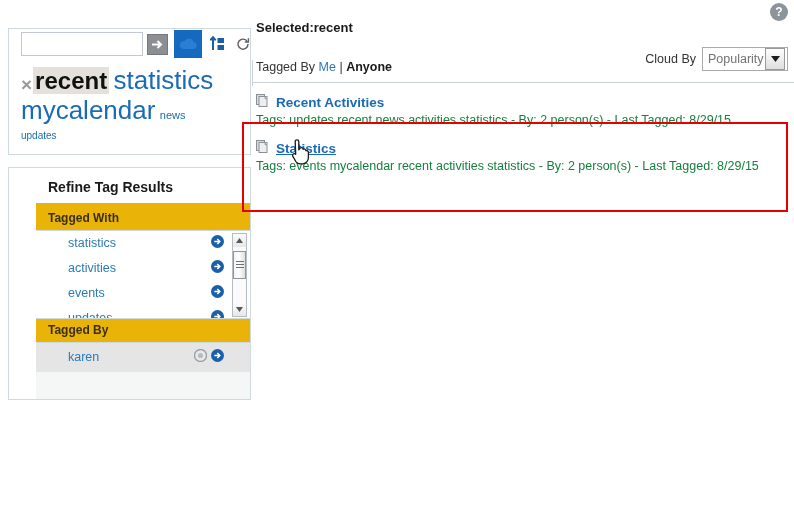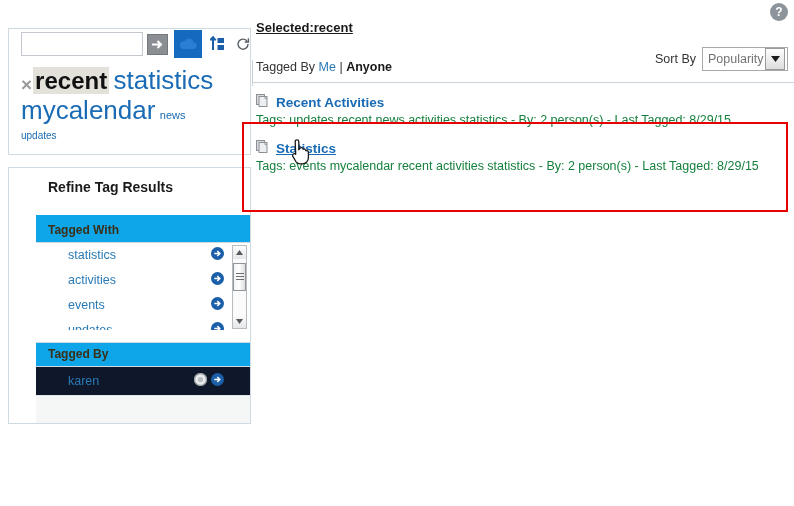--- a/index.html
+++ b/index.html
@@ -101,22 +101,21 @@
     font-family: "Liberation Sans", sans-serif;
   }
   .row-c { margin-bottom: 2px; }
 
   
   .refine { margin-top: 12px; padding-left: 27px; }
   .sec-head {
     font: bold 12px "Liberation Sans", sans-serif;
     color: #3b2f15; padding: 4px 0 5px 12px;
     border-top: 1px solid #cfd9e0;
-    background: #0ea5e9;
-    margin-top: 12px;
+    background: #eab308;
   }
   .sec-head.first { border-top: none; padding-top: 8px; }
   .list-box {
     position: relative; height: 88px; overflow: hidden;
     border-top: 1px solid #cfd9e0;
     background: #fff;
   }
   .list-row {
     display: flex; align-items: center; height: 25px;
     padding-left: 32px; padding-right: 26px;
@@ -141,30 +140,30 @@
   .sb-track { position: relative; height: 56px; background: #fbfbfb; }
   .sb-thumb {
     position: absolute; top: 4px; left: 0; right: 0; height: 28px;
     background: linear-gradient(90deg,#f3f4f5,#ffffff 45%,#dcdee0);
     border: 1px solid #8f9599;
     display: flex; flex-direction: column; align-items: center; justify-content: center;
     cursor: pointer;
   }
   .grip { width: 8px; height: 1px; background: #6d7175; margin: 1px 0; }
 
-  .tb-rows { background: #0f172a; }
+  .tb-rows { background: #e5e5e5; }
   .tb-footer { height: 28px; background: #f5f6f6; border-top: 1px solid #e4e7ea; }
 
   
   .right-col { position: absolute; left: 252px; top: 20px; width: 542px; }
   .vdiv { position: absolute; left: 252px; top: 60px; width: 1px; height: 26px; background: #c9d2d8; }
 
   .sel-line {
     font: bold 13px "Liberation Sans", sans-serif;
-    color: #1a1a1a; padding: 0 12px 0 4px; text-decoration: underline;
+    color: #1a1a1a; padding: 0 12px 0 4px;
   }
   .hdr-row {
     display: flex; align-items: center; justify-content: space-between;
     padding: 9px 6px 8px 4px;
     border-bottom: 1px solid #c9d2d8;
   }
   .tagged-by { font: 12.5px "Liberation Sans", sans-serif; color: #333; margin-top: 16px; }
   .tagged-by a { color: #2a7ab5; text-decoration: none; cursor: pointer; }
   .tagged-by .strong { font-weight: bold; color: #1a1a1a; }
   .sortby { display: flex; align-items: center; }
@@ -341,21 +340,21 @@
     </div>
 
     <div class="hdr-row">
       <div class="tagged-by">
         <span>Tagged By</span>
         <a>Me</a>
         <span>|</span>
         <span class="strong">Anyone</span>
       </div>
       <div class="sortby">
-        <span class="sortby-label">Sort By</span>
+        <span class="sortby-label">Cloud By</span>
         <div class="sort-sel">
           <span class="sel-val">Popularity</span>
           <span class="sel-arrow">
             <svg width="9" height="6" viewBox="0 0 9 6">
                 <path d="M0 0h9L4.5 6z" fill="#1a1a1a"></path>
               </svg>
           </span>
         </div>
       </div>
     </div>

